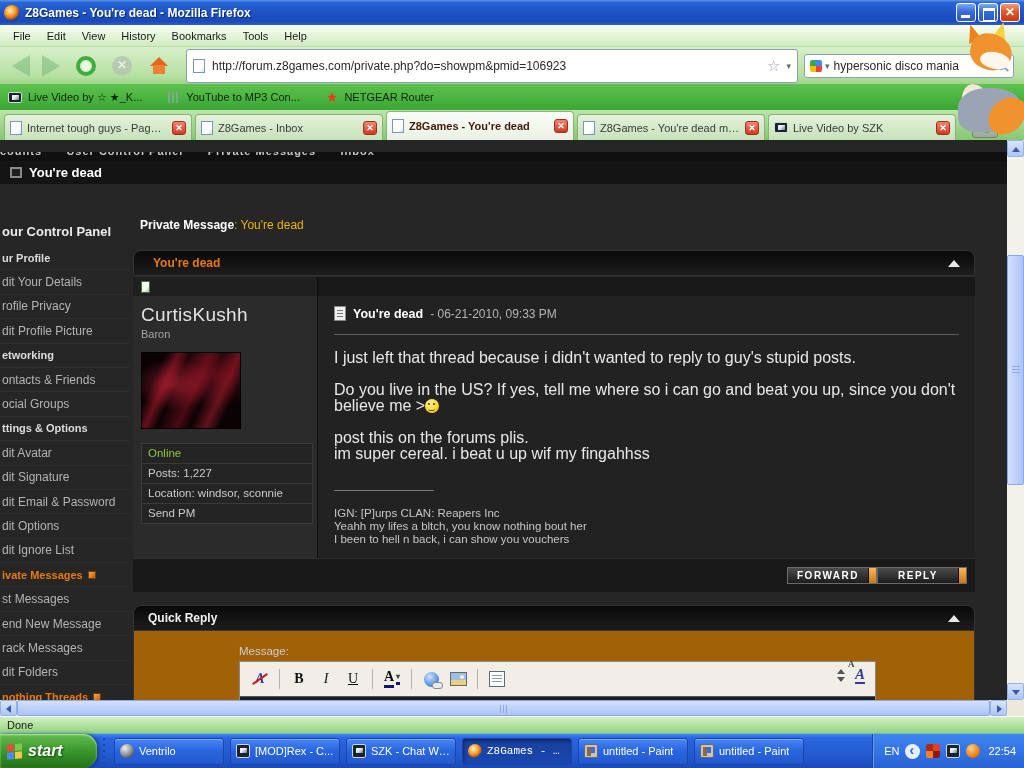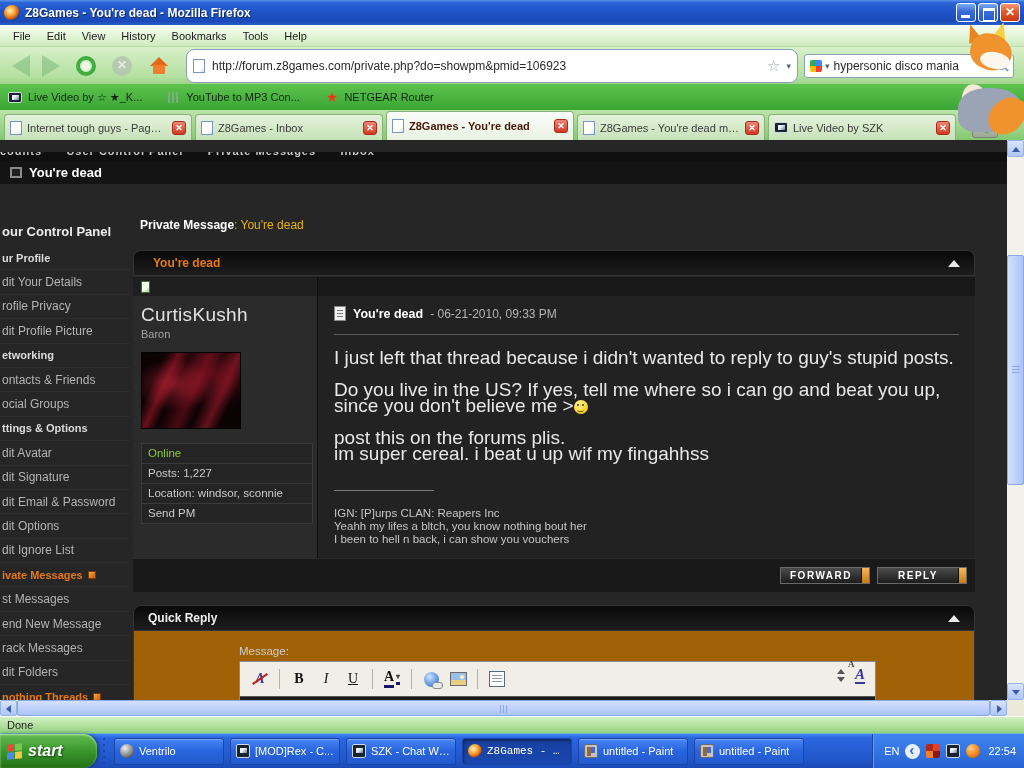--- a/index.html
+++ b/index.html
@@ -39,21 +39,21 @@
   .nav-back { border-right:18px solid #7ab87a; }
   .nav-fwd  { border-left:18px solid #7ab87a; }
   .nav-reload { width:20px; height:20px; border-radius:50%; border:4px solid #3fae3f;
     box-shadow:0 0 0 2px #d8f0d0 inset; margin:0 10px; background:#eef8ea; }
   .nav-stop { width:20px; height:20px; border-radius:50%; background:#b4c4b0; margin:0 6px; position:relative; opacity:.8; }
   .nav-stop::before { content:"\2715"; position:absolute; left:0; right:0; top:2px; text-align:center; color:#ecf4e8; font-size:12px; font-weight:bold; }
   .nav-home { width:22px; height:18px; position:relative; margin:0 10px; }
   .nav-home::before { content:""; position:absolute; top:0; left:2px; width:0; height:0;
     border-left:9px solid transparent; border-right:9px solid transparent; border-bottom:9px solid #e06818; }
   .nav-home::after { content:""; position:absolute; top:8px; left:5px; width:12px; height:9px; background:#f08030; }
-  .urlbar { flex:1; height:24px; background:#fff; border:1px solid #88a0b8; border-radius:8px;
+  .urlbar { flex:1; height:24px; background:#fff; border:1px solid #88a0b8; border-radius:3px;
     display:flex; align-items:center; padding:16px 6px; margin:0 6px;justify-content:flex-end; }
   .doc-icon { width:12px; height:14px; background:linear-gradient(135deg,#fff 70%,#cfe0f4); border:1px solid #7a94c8; flex:0 0 auto; }
   .url-text { flex:1; font-size:12px; color:#2a2a2a; margin-left:7px; white-space:nowrap; overflow:hidden; }
   .url-star { font-size:15px; color:#9aa8b8; margin:0 4px; line-height:1; }
   .url-drop { font-size:9px; color:#5a6a7a; margin-left:2px; }
   .searchbox { width:210px; height:24px; background:#fff; border:1px solid #88a0b8; border-radius:3px;
     display:flex; align-items:center; padding:0 5px; margin-right:4px; }
   .google-icon { width:12px; height:12px; position:relative; flex:0 0 auto;
     background:conic-gradient(#4285f4 0 25%, #ea4335 0 50%, #fbbc05 0 75%, #34a853 0); border-radius:2px; }
   .search-drop { font-size:9px; color:#5a6a7a; margin:0 4px 0 3px; }
@@ -148,32 +148,32 @@
   .info-row.first { margin-top:12px; }
   .online { color:#8dc63f; }
   .msg-col { flex:1; padding:10px 16px 12px; position:relative; }
   .msg-title-row { display:flex; align-items:center; gap:7px; }
   .scroll-icon { width:12px; height:15px; background:#f0f0f0; border:1px solid #888; position:relative; }
   .scroll-icon::before { content:""; position:absolute; left:2px; top:3px; width:6px; height:8px;
     background:repeating-linear-gradient(180deg,#777 0 1px,transparent 1px 3px); }
   .msg-title-row b { color:#fff; font-size:12.5px; }
   .msg-date { color:#b4b4b4; font-size:12px; }
   .msg-hr { border-top:1px solid #5c5c5c; margin:13px 0 15px; }
-  .msg-body p { font-size:19px; color:#e8e8e8; line-height:16px; margin-bottom:16px; }
+  .msg-body p { font-size:16px; color:#e8e8e8; line-height:16px; margin-bottom:16px; }
   .msg-body p.tight { margin-bottom:0; }
   .smiley { display:inline-block; width:14px; height:14px; border-radius:50%; vertical-align:-2px;
     background:radial-gradient(circle at 35% 30%, #fff1a0, #ffd935 55%, #e8a816); position:relative; }
   .smiley::before { content:""; position:absolute; left:3px; top:4px; width:2px; height:2px; background:#5a3a00;
     border-radius:50%; box-shadow:5px 0 #5a3a00; }
   .smiley::after { content:""; position:absolute; left:3px; top:7px; width:7px; height:4px;
     border-bottom:1.5px solid #5a3a00; border-radius:50%; }
   .sig-divider { width:100px; border-top:1px solid #7a7a7a; margin:28px 0 16px; }
   .sig p { font-size:11.5px; color:#c6c6c6; line-height:13px; }
   .post-footer { height:34px; background:#191919; border-top:1px solid #2e2e2e;
-    display:flex; justify-content:flex-end; align-items:center; gap:7px; padding-right:8px; }
+    display:flex; justify-content:flex-end; align-items:center; gap:0; padding-right:8px; }
   .fr-btn { width:90px; height:17px; background:linear-gradient(180deg,#4c4c4c,#1c1c1c);
     border:1px solid #6a6a6a; color:#fff; font-size:10px; font-weight:bold; letter-spacing:1.5px;
     text-align:center; line-height:15px; position:relative; padding-right:8px; }
   .fr-btn::after { content:""; position:absolute; right:0; top:0; bottom:0; width:7px;
     background:linear-gradient(180deg,#f8b858,#c87818); border-left:1px solid #101010; }
 
   
   .qr-panel { margin-top:13px; }
   .qr-body { background:#a16207; border:1px solid #333; border-top:none; padding:14px 0 0 105px; height:96px; overflow:hidden; }
   .qr-label { font-size:11.5px; color:#cccccc; margin-bottom:4px; }

